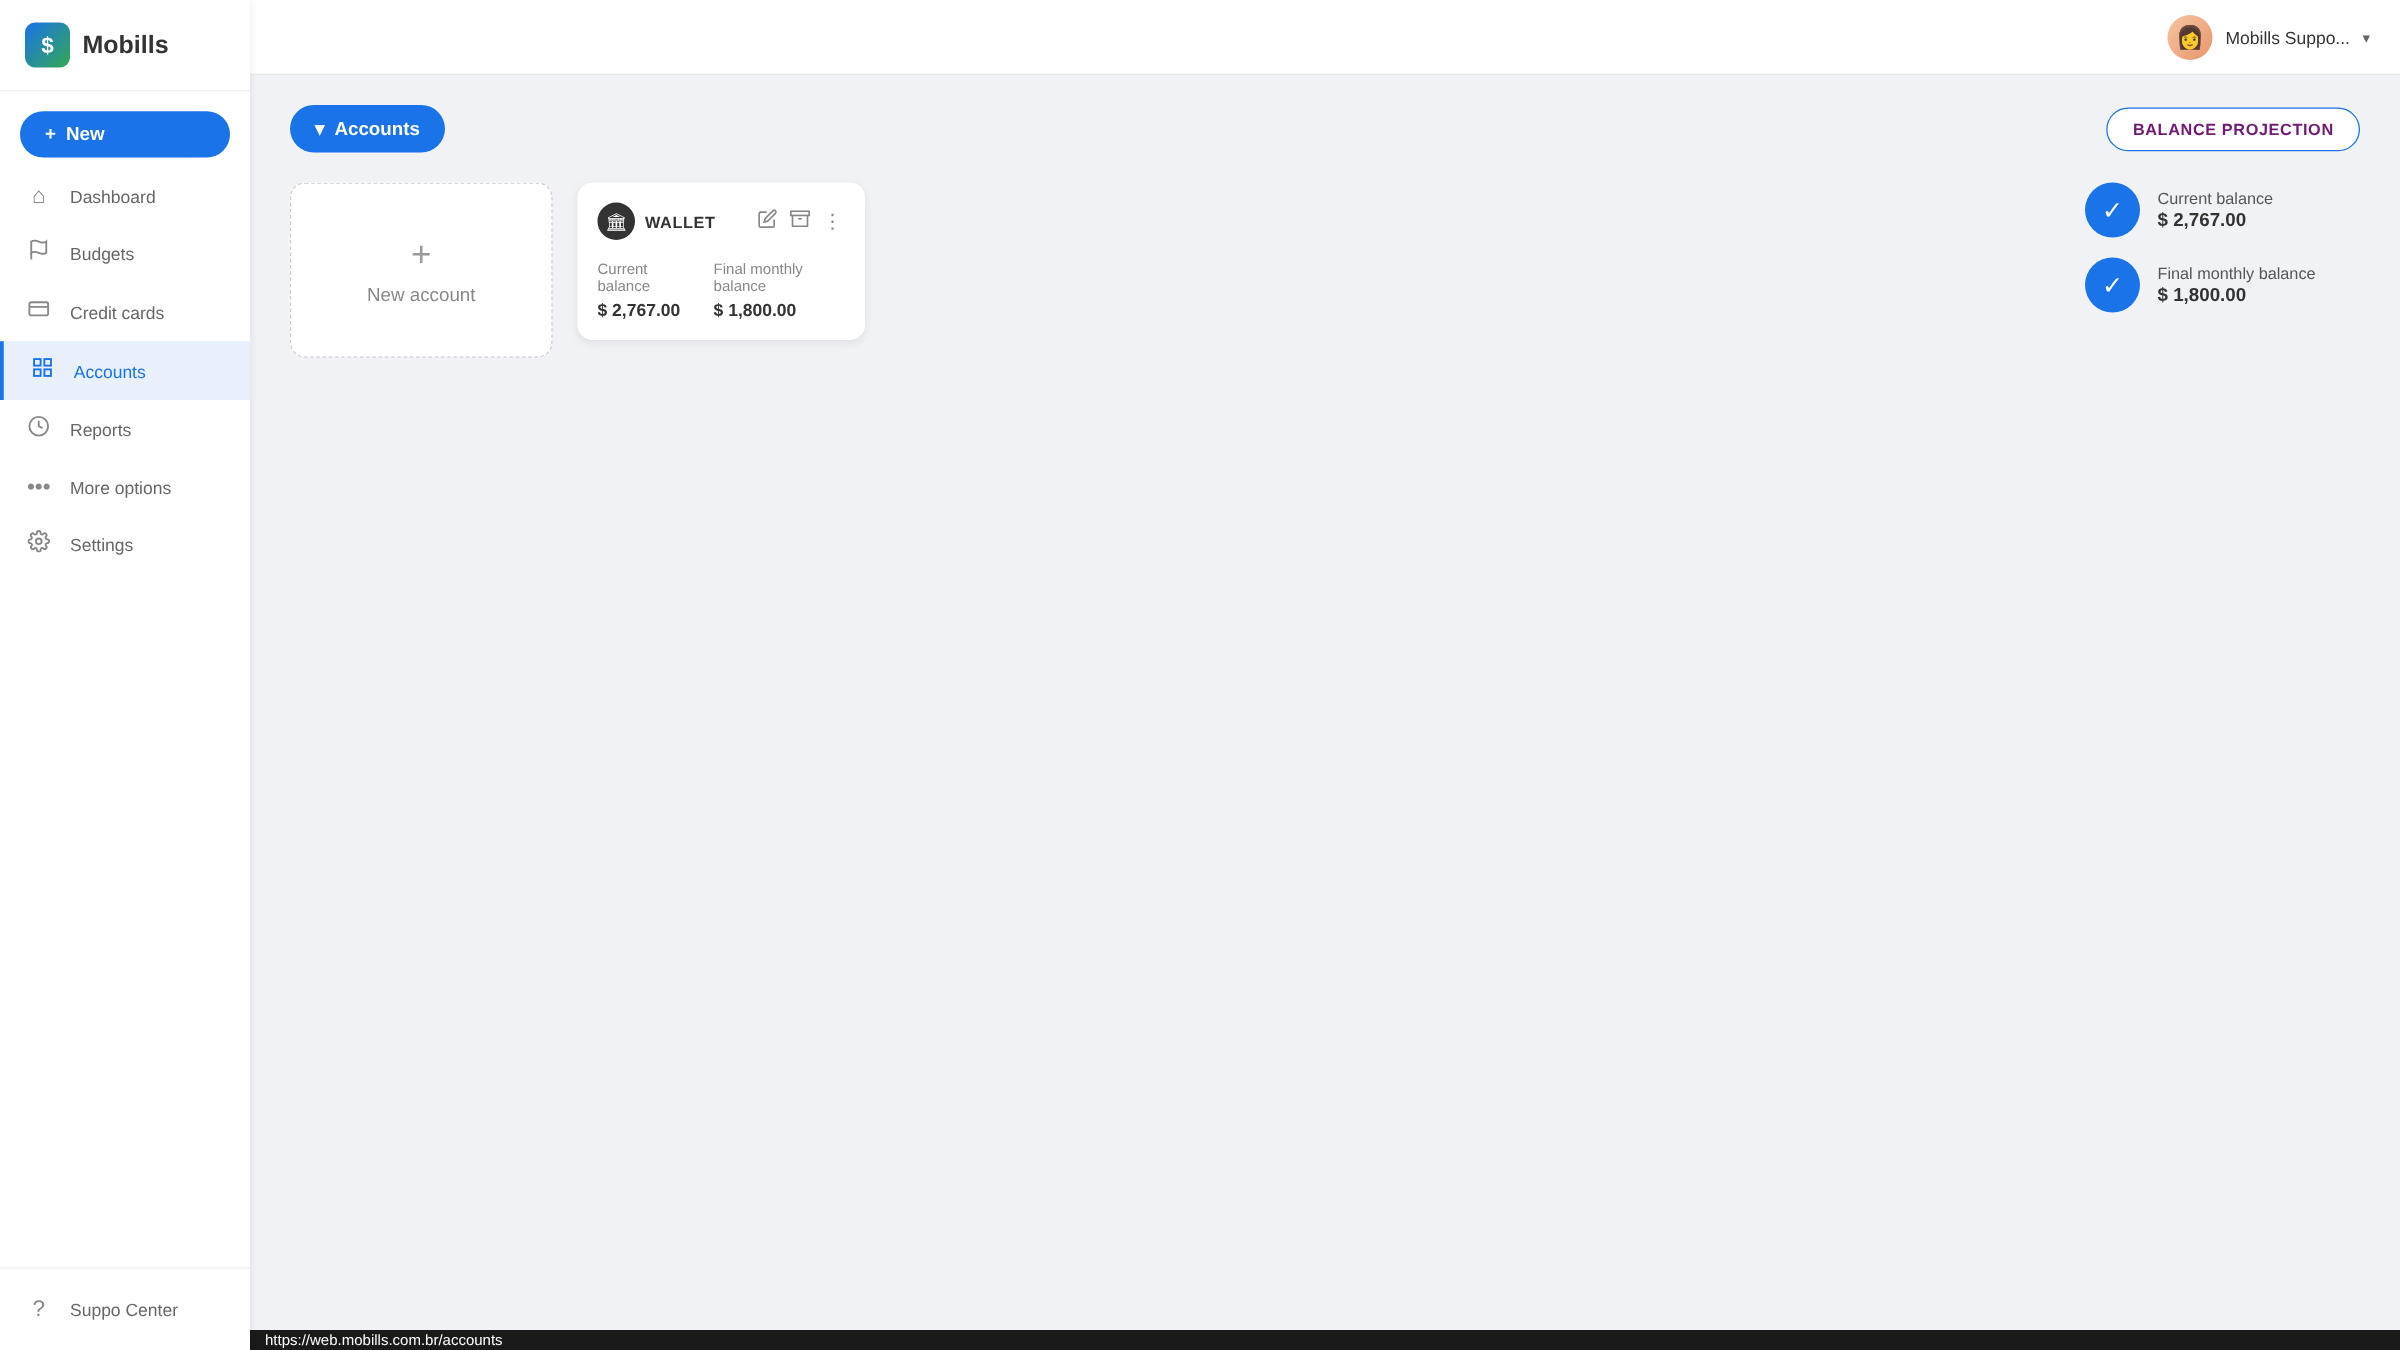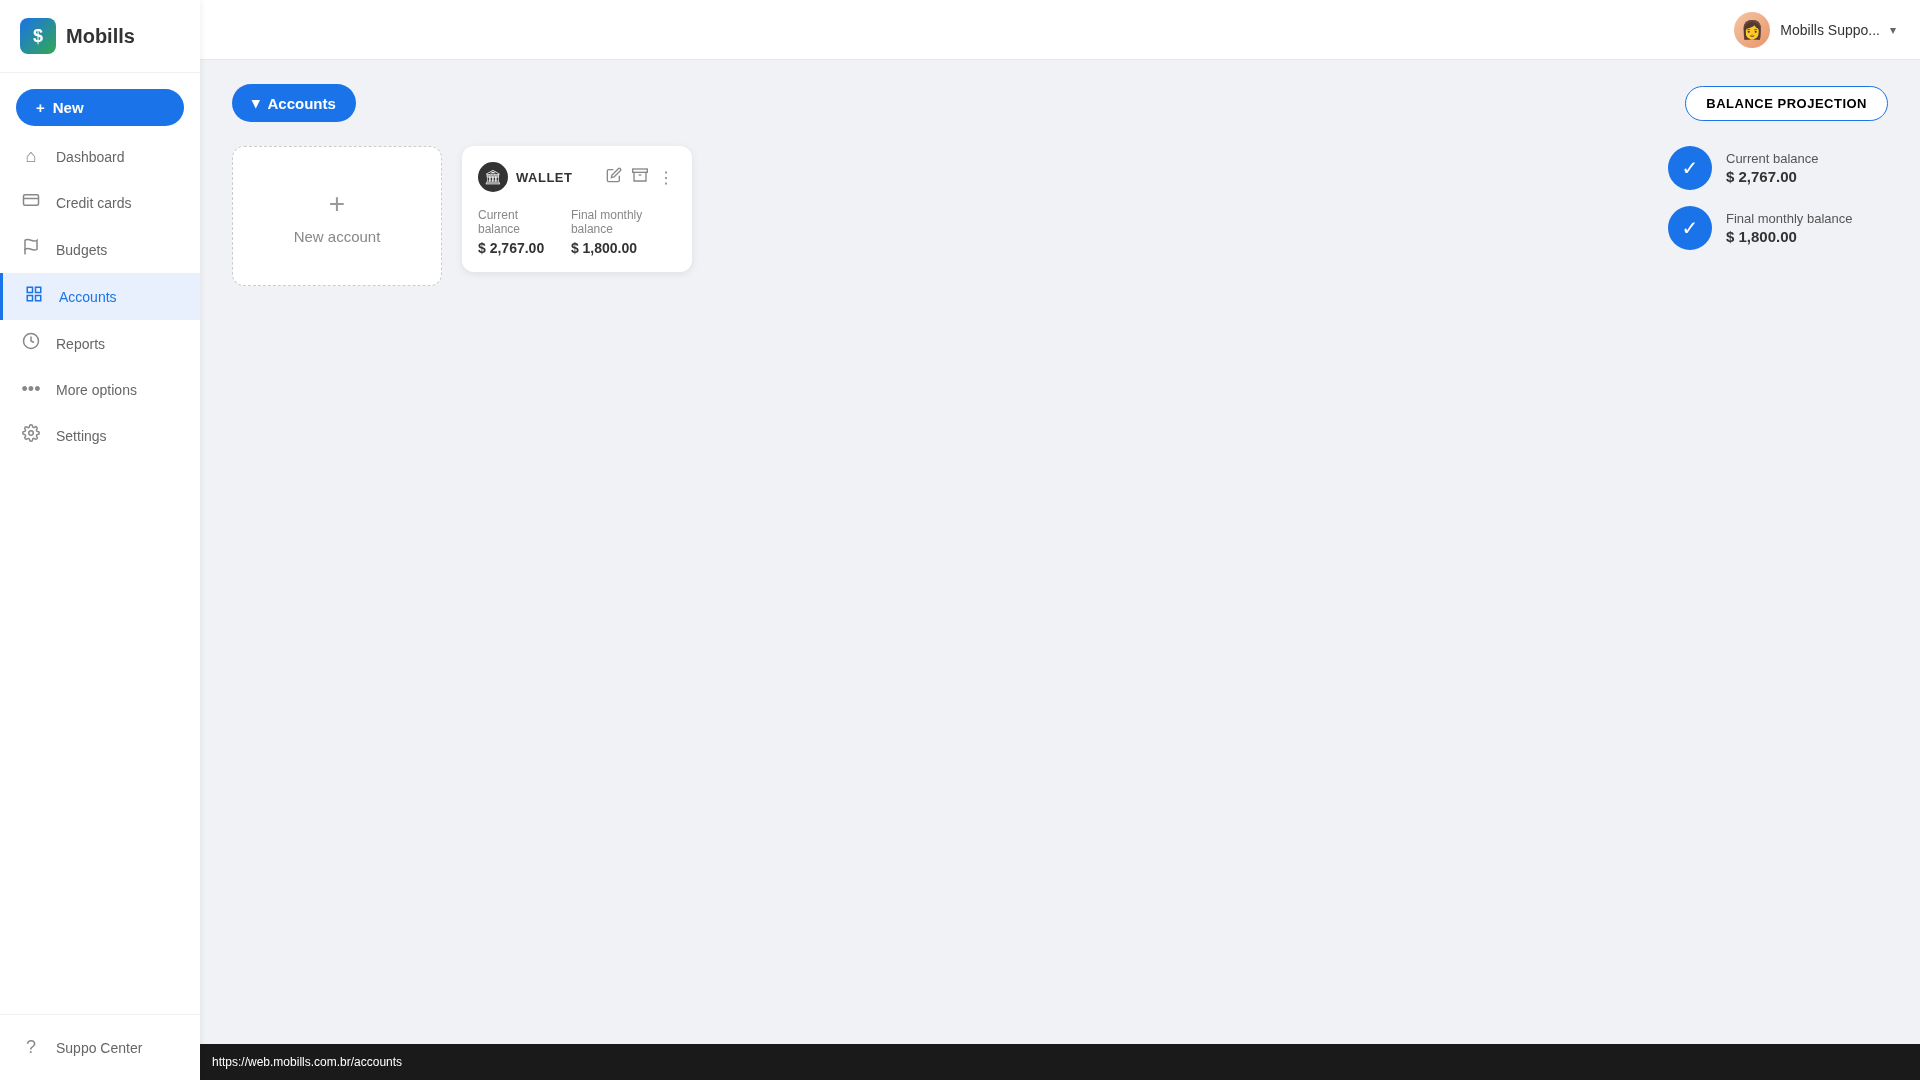--- a/index.html
+++ b/index.html
@@ -136,21 +136,21 @@
       padding: 10px 20px;
       font-size: 15px;
       font-weight: 600;
       cursor: pointer;
       display: flex;
       align-items: center;
       gap: 8px;
     }
     .balance-projection-btn {
       background: #fff;
-      color: #000000;
+      color: #701a75;
       border: 1.5px solid #1a73e8;
       border-radius: 24px;
       padding: 9px 20px;
       font-size: 13px;
       font-weight: 600;
       cursor: pointer;
       letter-spacing: 0.5px;
     }
 
     
@@ -248,21 +248,21 @@
     .summary-text { display: flex; flex-direction: column; gap: 2px; }
     .summary-label { font-size: 13px; color: #555; }
     .summary-value { font-size: 15px; font-weight: 600; color: #333; }
 
     
     .status-bar {
       background: #1a1a1a;
       color: #fff;
       font-size: 12px;
       padding: 4px 12px;
-      height: 36px;
+      height: 16px;
       display: flex;
       align-items: center;
     }
   </style>
 </head>
 <body>
 
 <div class="sidebar">
   <div class="sidebar-logo">
     <div class="logo-icon">
@@ -273,38 +273,38 @@
 
   <button class="new-button">
     <span>+</span>
     <span>New</span>
   </button>
 
   <nav>
     <div class="nav-item">
       <span class="nav-icon">⌂</span>
       <span>Dashboard</span>
+    </div>
+    <div class="nav-item">
+      <span class="nav-icon">
+        <svg width="18" height="18" viewBox="0 0 24 24" fill="none" stroke="#888" stroke-width="2">
+            <path d="M4 15s1-1 4-1 5 2 8 2 4-1 4-1V3s-1 1-4 1-5-2-8-2-4 1-4 1z"></path>
+            <line x1="4" y1="22" x2="4" y2="15"></line>
+          </svg>
+      </span>
+      <span>Budgets</span>
     </div>
     <div class="nav-item">
       <span class="nav-icon">
         <svg width="18" height="18" viewBox="0 0 24 24" fill="none" stroke="#888" stroke-width="2">
             <rect x="2" y="5" width="20" height="14" rx="2"></rect>
             <line x1="2" y1="10" x2="22" y2="10"></line>
           </svg>
       </span>
       <span>Credit cards</span>
-    </div>
-    <div class="nav-item">
-      <span class="nav-icon">
-        <svg width="18" height="18" viewBox="0 0 24 24" fill="none" stroke="#888" stroke-width="2">
-            <path d="M4 15s1-1 4-1 5 2 8 2 4-1 4-1V3s-1 1-4 1-5-2-8-2-4 1-4 1z"></path>
-            <line x1="4" y1="22" x2="4" y2="15"></line>
-          </svg>
-      </span>
-      <span>Budgets</span>
     </div>
     <div class="nav-item active">
       <span class="nav-icon">
         <svg width="18" height="18" viewBox="0 0 24 24" fill="none" stroke="#1a73e8" stroke-width="2">
             <rect x="3" y="3" width="7" height="7"></rect>
             <rect x="14" y="3" width="7" height="7"></rect>
             <rect x="3" y="14" width="7" height="7"></rect>
             <rect x="14" y="14" width="7" height="7"></rect>
           </svg>
       </span>

